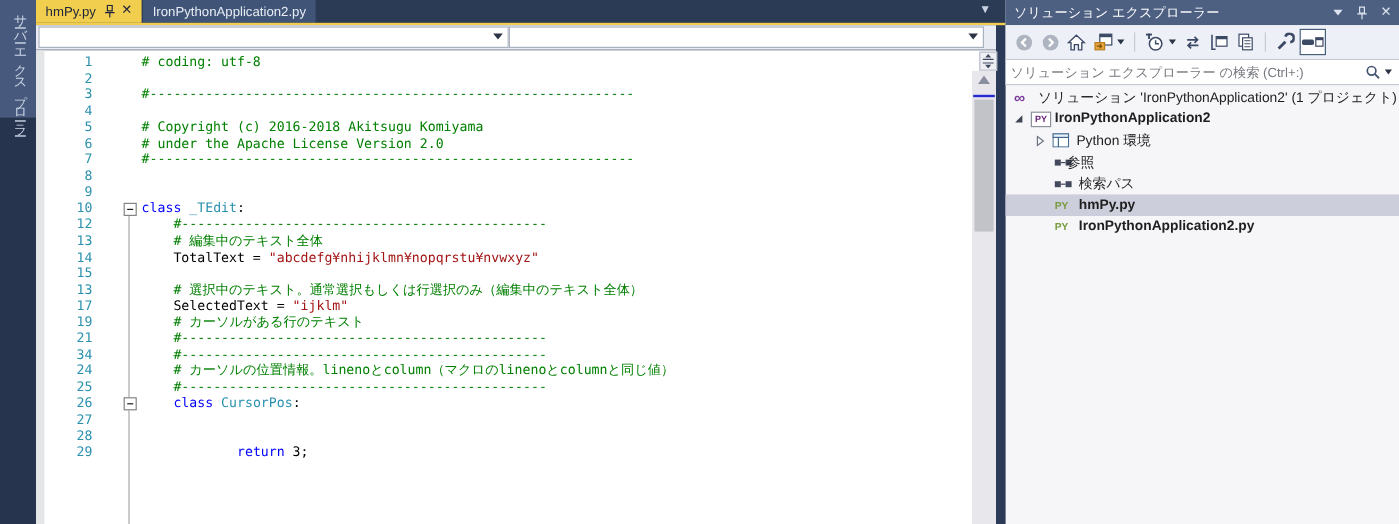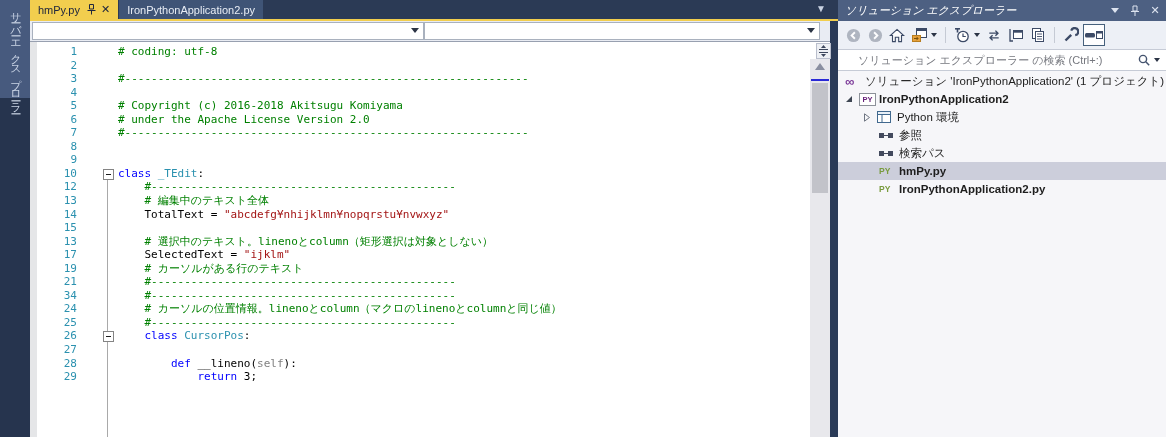--- a/index.html
+++ b/index.html
@@ -50,33 +50,33 @@
        display:flex;align-items:center;justify-content:center;}
   #v-scrollbar{position:absolute;left:780px;top:17px;width:20px;height:378px;background:#E8E8EC;}
   #scroll-up{position:absolute;left:5px;top:4px;width:0;height:0;border-left:5px solid transparent;
        border-right:5px solid transparent;border-bottom:7px solid #8A8FA0;}
   #scroll-marker{position:absolute;left:1px;top:20px;width:18px;height:2px;background:#2929D6;}
   #scroll-thumb{position:absolute;left:2px;top:24px;width:16px;height:110px;background:#C2C3C9;}
 
   
   #panel{position:absolute;left:838px;top:0;width:328px;height:437px;background:#F6F6F9;}
   #panel-title{position:absolute;left:0;top:0;width:100%;height:21px;background:#4D6082;display:flex;align-items:center;}
-  #panel-title-label{font-size:11px;color:#FFFFFF;margin-left:7px;flex:1;white-space:nowrap;overflow:hidden;font-style:italic;}
+  #panel-title-label{font-size:11px;color:#FFFFFF;margin-left:7px;flex:1;white-space:nowrap;overflow:hidden;}
   .title-btn{width:18px;height:17px;display:flex;align-items:center;justify-content:center;color:#DEE4F0;
        font-size:10px;margin-right:2px;cursor:default;}
   #panel-toolbar{position:absolute;left:0;top:21px;width:100%;height:28px;background:#EDF0F6;
        display:flex;align-items:center;padding-left:4px;box-sizing:border-box;}
   .tb-item{display:flex;align-items:center;justify-content:center;height:22px;min-width:20px;margin:0 1px;}
   .tb-item.pressed{border:1px solid #46607C;background:#FDFDFE;box-sizing:border-box;}
   .tb-sep{width:1px;height:16px;background:#C5CAD4;margin:0 5px;}
   .tb-chev{width:0;height:0;border-left:3.5px solid transparent;border-right:3.5px solid transparent;
        border-top:4px solid #2B3445;margin:0 3px 0 1px;}
   #panel-search{position:absolute;left:0;top:49px;width:100%;height:22px;background:#FFFFFF;
        border-top:1px solid #C6CBD6;border-bottom:1px solid #C6CBD6;box-sizing:border-box;display:flex;align-items:center;}
-  #search-placeholder{flex:1;font-size:11px;color:#76787F;margin-left:20px;white-space:nowrap;overflow:hidden;}
+  #search-placeholder{flex:1;font-size:11px;color:#76787F;margin-left:4px;white-space:nowrap;overflow:hidden;}
   #tree{position:absolute;left:0;top:72px;width:100%;height:365px;}
   .tree-row{position:relative;height:18px;font-size:11.5px;color:#1E1E1E;display:block;}
   .tree-row.selected{background:#CCCEDB;}
   .tree-row.bold .tree-label{font-weight:bold;}
   .tree-arrow,.tree-icon{position:absolute;top:0;height:18px;display:flex;align-items:center;}
   .tree-label{position:absolute;top:0;height:18px;display:flex;align-items:center;white-space:nowrap;}
 
   
   .icon{display:inline-flex;align-items:center;justify-content:center;}
   .py-badge-project{width:15px;height:11px;border:1px solid #8C9199;background:#fff;color:#68217A;
@@ -180,21 +180,21 @@
           </div>
           <div class="code-row">
             <span class="line-num">14</span>
             <span class="code-text"><span>    </span><span class="tok-pln">TotalText = </span><span class="tok-str">"abcdefg¥nhijklmn¥nopqrstu¥nvwxyz"</span></span>
           </div>
           <div class="code-row">
             <span class="line-num">15</span>
           </div>
           <div class="code-row">
             <span class="line-num">13</span>
-            <span class="code-text"><span>    </span><span class="tok-com"># 選択中のテキスト。linenoとcolumn（矩形選択は対象としない）</span></span>
+            <span class="code-text"><span>    </span><span class="tok-com"># 選択中のテキスト。通常選択もしくは行選択のみ（編集中のテキスト全体）</span></span>
           </div>
           <div class="code-row">
             <span class="line-num">17</span>
             <span class="code-text"><span>    </span><span class="tok-pln">SelectedText = </span><span class="tok-str">"ijklm"</span></span>
           </div>
           <div class="code-row">
             <span class="line-num">19</span>
             <span class="code-text"><span>    </span><span class="tok-com"># カーソルがある行のテキスト</span></span>
           </div>
           <div class="code-row">
@@ -216,21 +216,20 @@
           <div class="code-row">
             <span class="line-num">26</span>
             <span class="fold-box"></span>
             <span class="code-text"><span>    </span><span class="tok-kw">class </span><span class="tok-cls">CursorPos</span><span class="tok-pln">:</span></span>
           </div>
           <div class="code-row">
             <span class="line-num">27</span>
           </div>
           <div class="code-row">
             <span class="line-num">28</span>
-            <span class="code-text"><span>        </span><span class="tok-kw">def </span><span class="tok-pln">__lineno(</span><span class="tok-par">self</span><span class="tok-pln">):</span></span>
           </div>
           <div class="code-row">
             <span class="line-num">29</span>
             <span class="code-text"><span>            </span><span class="tok-kw">return </span><span class="tok-pln">3;</span></span>
           </div>
         </div>
 
       <div id="split-grip">
         <svg width="11" height="12" viewBox="0 0 11 12">
             <path d="M5.5 0 L8 3 H3 Z" fill="#3C465C"></path>
@@ -382,21 +381,21 @@
           <span class="tree-label" style="left: 59px;">Python 環境</span>
         </div>
         <div class="tree-row">
           <span class="tree-icon icon" style="left: 41px;">
             <span class="ref-icon">
               <i></i>
               <u></u>
               <i></i>
             </span>
           </span>
-          <span class="tree-label" style="left: 61px;">参照</span>
+          <span class="tree-label" style="left: 51px;">参照</span>
         </div>
         <div class="tree-row">
           <span class="tree-icon icon" style="left: 41px;">
             <span class="ref-icon">
               <i></i>
               <u></u>
               <i></i>
             </span>
           </span>
           <span class="tree-label" style="left: 61px;">検索パス</span>

